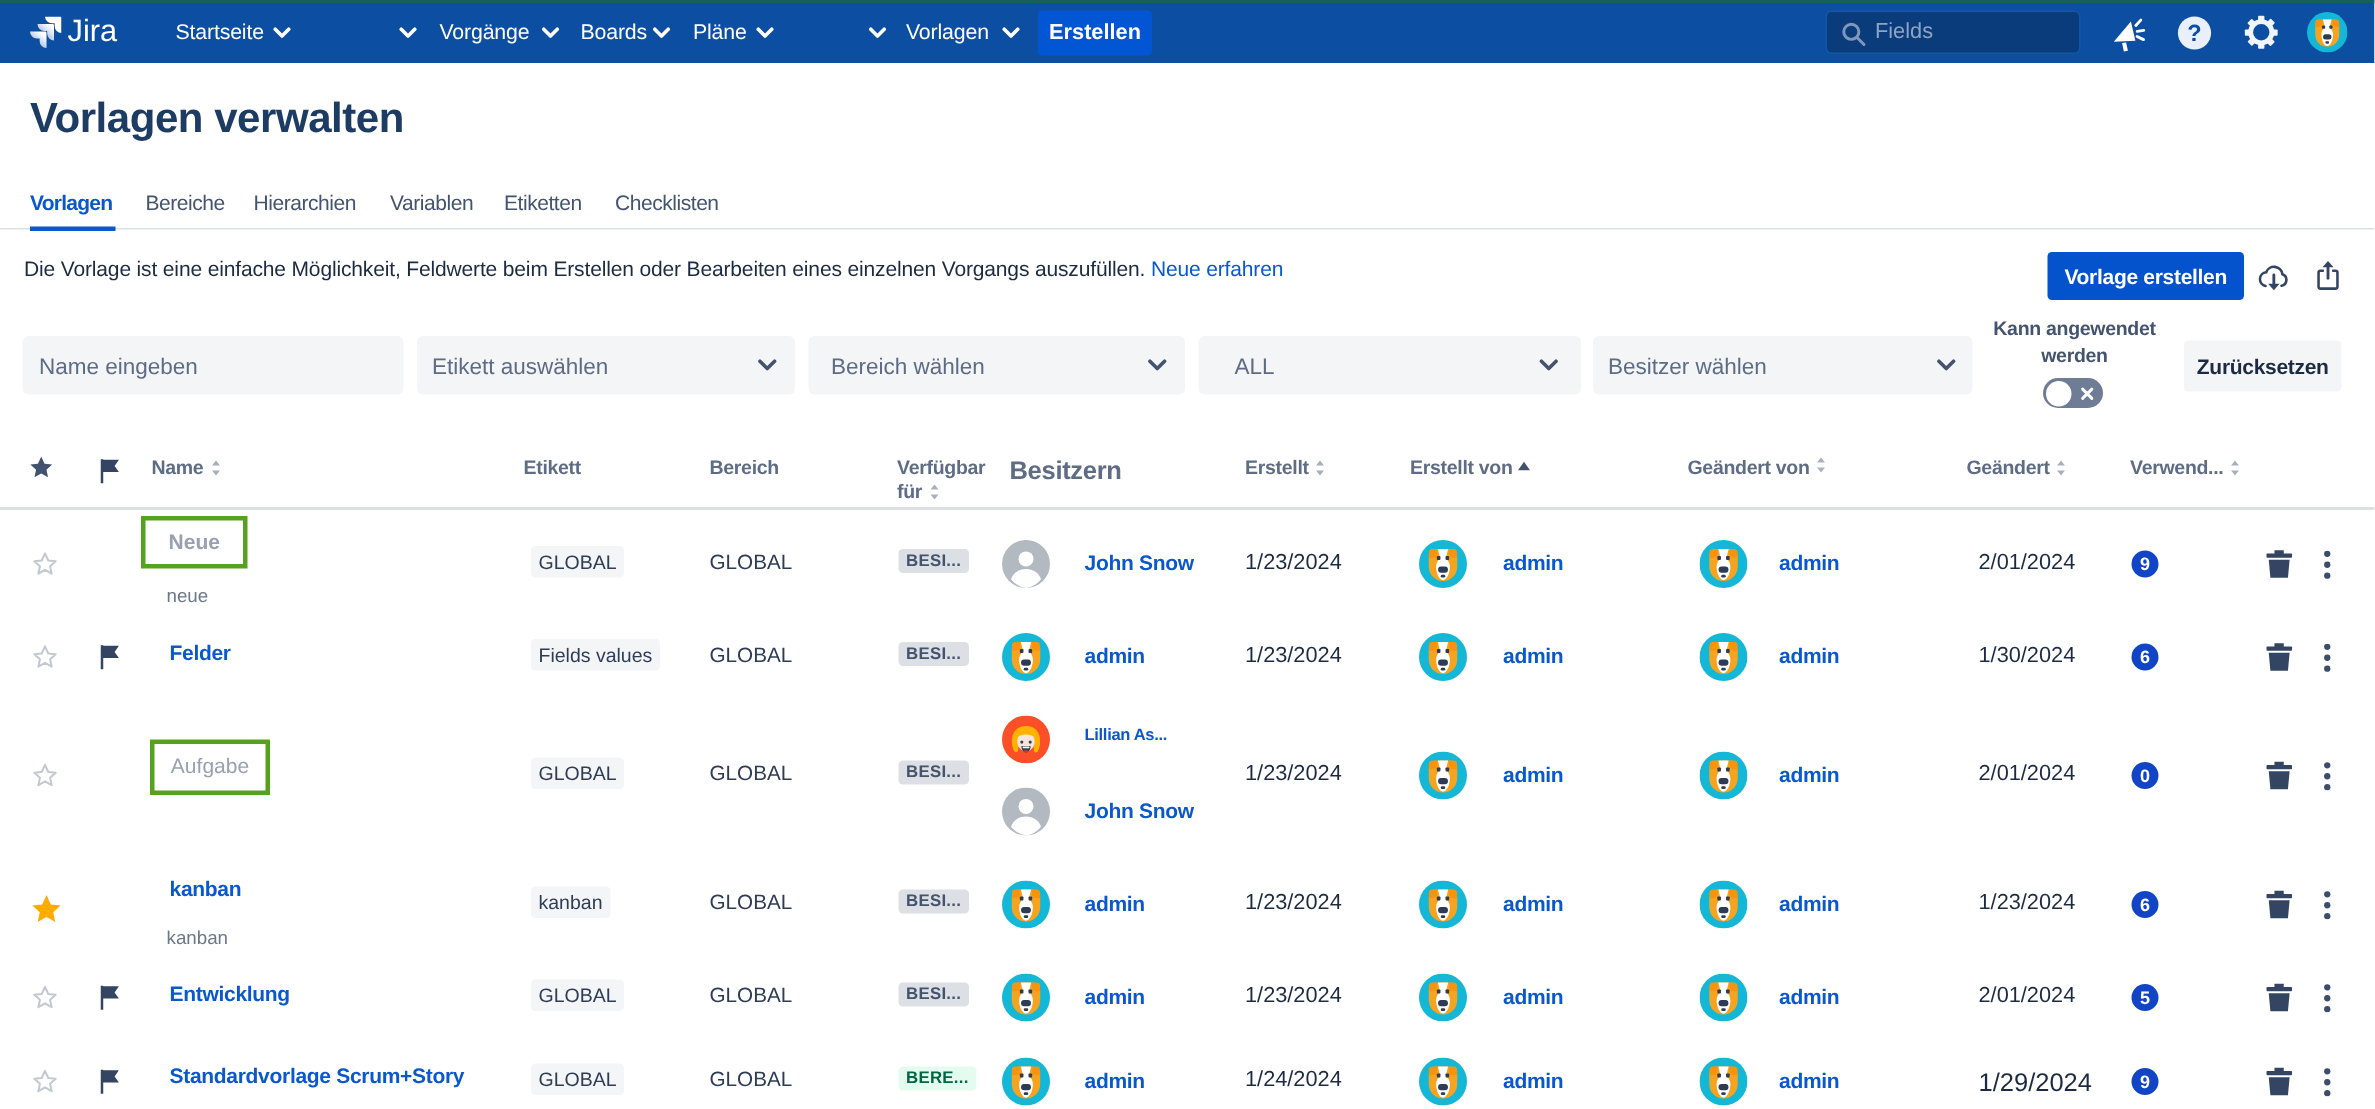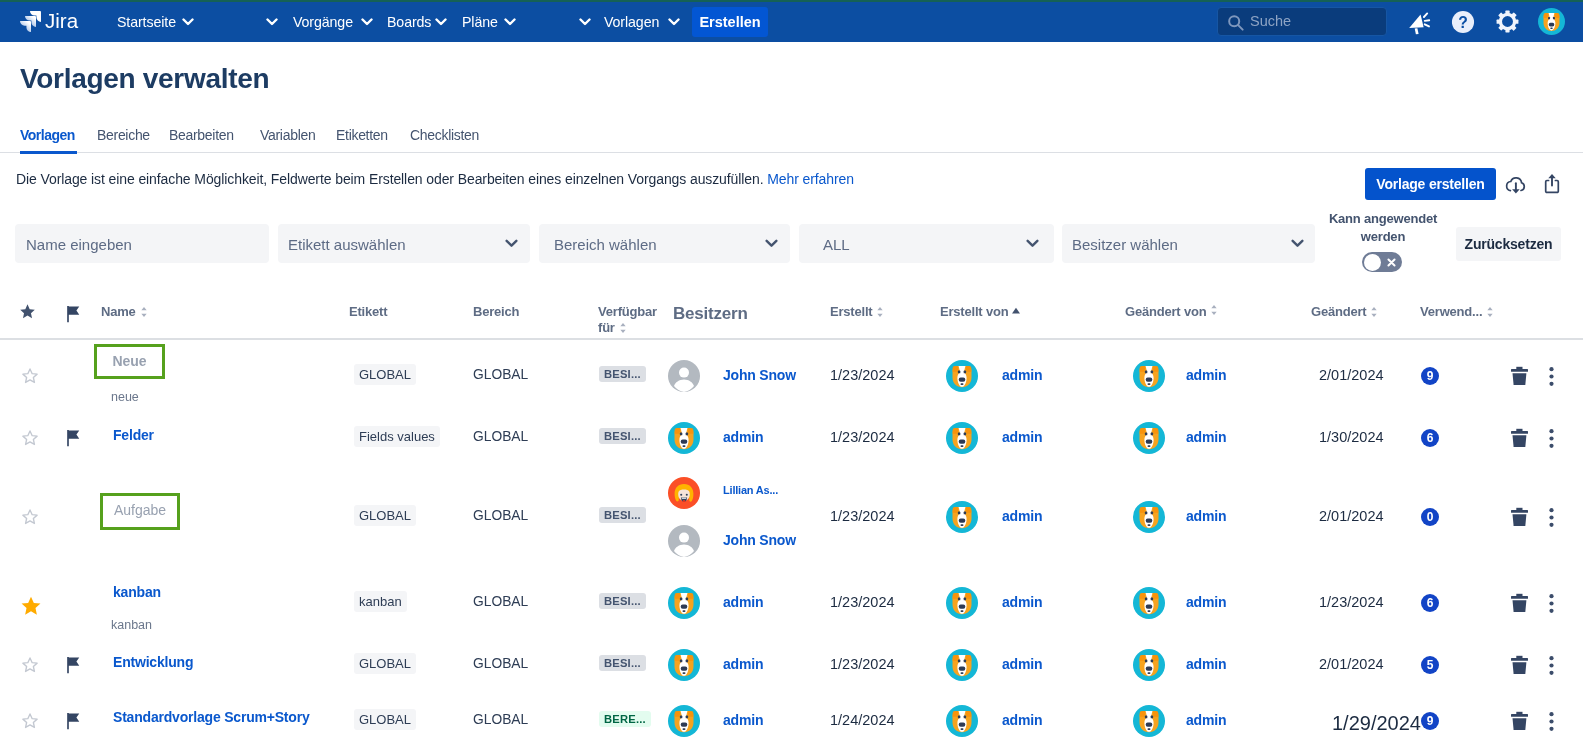--- a/index.html
+++ b/index.html
@@ -52,21 +52,21 @@
 <span style="position:absolute;left:604px;top:14px;color:#fff;font-size:14.2px;letter-spacing:-.1px;">Vorlagen</span>
 <svg width="12" height="8" viewBox="0 0 12 8" style="position:absolute;left:668px;top:18px">
     <path d="M1.5 1.5 6 6l4.5-4.5" stroke="#fff" stroke-width="2.4" fill="none" stroke-linecap="round" stroke-linejoin="round"></path>
   </svg>
 <div style="position:absolute;left:692px;top:7px;width:76px;height:30px;background:#0356d3;border-radius:3px;color:#fff;font-size:14.5px;font-weight:bold;text-align:center;line-height:30px;">Erstellen</div>
 <div style="position:absolute;left:1217px;top:7px;width:170px;height:29px;background:#0a3c7c;border:1px solid #1656a4;border-radius:4px;box-sizing:border-box;"></div>
 <svg width="18" height="18" viewBox="0 0 20 20" style="position:absolute;left:1227px;top:14px">
 <circle cx="8" cy="8" r="5.6" fill="none" stroke="#7e97bd" stroke-width="2.2"></circle>
 <path d="m12.4 12.4 5 5" stroke="#7e97bd" stroke-width="2.2" stroke-linecap="round"></path>
 </svg>
-<span style="position:absolute;left:1250px;top:13px;color:#8ea4c4;font-size:14.5px;">Suche</span>
+<span style="position:absolute;left:1250px;top:13px;color:#8ea4c4;font-size:14.5px;">Fields</span>
 <svg width="26" height="26" viewBox="0 0 26 26" style="position:absolute;left:1406px;top:9px">
 <path fill="#fff" d="M3.2 18.9 L14.6 5.4 L17.6 18.2 z"></path>
 <path fill="#fff" d="M8.7 19.6l2.7-.3 1.2 5.6-2.7.4z"></path>
 <path d="M17.9 8 L21.2 4.4" stroke="#fff" stroke-width="1.9" stroke-linecap="round"></path>
 <path d="M18.8 11.9 L23.2 11.3" stroke="#fff" stroke-width="1.9" stroke-linecap="round"></path>
 <path d="M18.7 15.3 L23 17.4" stroke="#fff" stroke-width="1.9" stroke-linecap="round"></path>
 </svg>
 <svg width="24" height="24" viewBox="0 0 26 26" style="position:absolute;left:1451px;top:10px">
 <circle cx="13" cy="13" r="12" fill="#e9effb"></circle>
 <text x="13" y="19" font-family="Liberation Sans" font-size="17" font-weight="bold" fill="#0b4fa4" text-anchor="middle">?</text>
@@ -96,25 +96,25 @@
     <rect x="11.9" y="10.6" width="2.4" height="2.7" rx="0.6" fill="#2e3b55"></rect>
     <rect x="17.7" y="10.6" width="2.4" height="2.7" rx="0.6" fill="#2e3b55"></rect>
     <rect x="12.7" y="17.6" width="6.6" height="4.2" rx="2" fill="#2e3b55"></rect>
     <rect x="14.5" y="23.2" width="3" height="1.8" rx="0.9" fill="#2e3b55"></rect>
   </svg>
 <div style="position:absolute;left:20px;top:63px;font-size:28px;font-weight:bold;color:#1d3c63;letter-spacing:-.3px;">Vorlagen verwalten</div>
 <div style="position:absolute;left:0;top:152px;width:1583px;height:1px;background:#dcdfe4;"></div>
 <span class="tab active" style="left:20px;">Vorlagen</span>
 <div style="position:absolute;left:20px;top:151px;width:57px;height:2.5px;background:#0a58cd;"></div>
 <span class="tab" style="left:97px;">Bereiche</span>
-<span class="tab" style="left:169px;">Bearbeiten</span>
+<span class="tab" style="left:169px;">Hierarchien</span>
 <span class="tab" style="left:260px;">Variablen</span>
 <span class="tab" style="left:336px;">Etiketten</span>
 <span class="tab" style="left:410px;">Checklisten</span>
-<span style="position:absolute;left:16px;top:171px;font-size:14px;letter-spacing:-.1px;color:#1c2b41;">Die Vorlage ist eine einfache Möglichkeit, Feldwerte beim Erstellen oder Bearbeiten eines einzelnen Vorgangs auszufüllen. <span style="color:#0a58cd;">Mehr erfahren</span></span>
+<span style="position:absolute;left:16px;top:171px;font-size:14px;letter-spacing:-.1px;color:#1c2b41;">Die Vorlage ist eine einfache Möglichkeit, Feldwerte beim Erstellen oder Bearbeiten eines einzelnen Vorgangs auszufüllen. <span style="color:#0a58cd;">Neue erfahren</span></span>
 <div style="position:absolute;left:1365px;top:168px;width:131px;height:32px;background:#0453cc;border-radius:3px;color:#fff;font-size:14px;font-weight:bold;letter-spacing:-.2px;text-align:center;line-height:32px;">Vorlage erstellen</div>
 <svg width="24" height="20" viewBox="0 0 24 20" style="position:absolute;left:1504px;top:175px">
 <path d="M6.4 15.6a4.6 4.6 0 0 1 .4-9.1A5.6 5.6 0 0 1 17.6 7.8a4 4 0 0 1-.6 7.7" fill="none" stroke="#344563" stroke-width="1.7" stroke-linecap="round"></path>
 <path d="M11.9 8.3v7.8" stroke="#344563" stroke-width="1.9" stroke-linecap="round"></path>
 <path d="M8.1 14.2h7.6l-3.8 4.3z" fill="#344563"></path>
 </svg>
 <svg width="20" height="22" viewBox="0 0 20 22" style="position:absolute;left:1542px;top:173px">
 <path d="M6.6 7.5H4.9a1.2 1.2 0 0 0-1.2 1.2v9.5a1.2 1.2 0 0 0 1.2 1.2h10.2a1.2 1.2 0 0 0 1.2-1.2V8.7a1.2 1.2 0 0 0-1.2-1.2h-1.7" fill="none" stroke="#344563" stroke-width="1.7" stroke-linecap="round"></path>
 <path d="M10 12.5V4.2" stroke="#344563" stroke-width="1.9" stroke-linecap="round"></path>
 <path d="M6.3 5.2 10 1l3.7 4.2z" fill="#344563"></path>
@@ -496,21 +496,21 @@
     <circle cx="16" cy="16" r="16" fill="#14b7d6"></circle>
     <path fill="#f6a31f" d="M11.5 6h9a5 5 0 0 1 5 5v6.5c0 5.8-4.2 9.8-9.5 9.8s-9.5-4-9.5-9.8V11a5 5 0 0 1 5-5z"></path>
     <path fill="#f7930c" d="M6.6 11.8V8.3A2.3 2.3 0 0 1 8.9 6h3.2v2.9a2.9 2.9 0 0 1-2.9 2.9H6.6zM25.4 11.8V8.3A2.3 2.3 0 0 0 23.1 6h-3.2v2.9a2.9 2.9 0 0 0 2.9 2.9h2.6z"></path>
     <path fill="#fff" d="M12.6 6h6.8l-1.5 6.3c1.6 1.1 2.7 3.2 2.7 5.6 0 4.4-2.1 8.9-4.6 8.9s-4.6-4.5-4.6-8.9c0-2.4 1.1-4.5 2.7-5.6L12.6 6z"></path>
     <rect x="11.9" y="10.6" width="2.4" height="2.7" rx="0.6" fill="#2e3b55"></rect>
     <rect x="17.7" y="10.6" width="2.4" height="2.7" rx="0.6" fill="#2e3b55"></rect>
     <rect x="12.7" y="17.6" width="6.6" height="4.2" rx="2" fill="#2e3b55"></rect>
     <rect x="14.5" y="23.2" width="3" height="1.8" rx="0.9" fill="#2e3b55"></rect>
   </svg>
 <span style="position:absolute;left:1186px;top:712px;color:#0a58cd;font-size:14px;font-weight:bold;letter-spacing:-.2px;">admin</span>
-<span style="position:absolute;left:1319px;top:712px;color:#1c2b41;font-size:20px;font-weight:normal;margin-left:13px;">1/29/2024</span>
+<span style="position:absolute;left:1319px;top:712px;color:#1c2b41;font-size:17px;font-weight:normal;">1/29/2024</span>
 <div style="position:absolute;left:1421px;top:712px;width:18px;height:18px;border-radius:50%;background:#1244c6;color:#fff;font-size:12px;font-weight:bold;text-align:center;line-height:18px;">9</div>
 <svg width="19" height="20" viewBox="0 0 19 20" style="position:absolute;left:1510px;top:711px">
     <path fill="#344563" d="M6.3.8h6.2v2.7H6.3z"></path>
     <rect x="1" y="3" width="17" height="2.8" rx="0.5" fill="#344563"></rect>
     <path fill="#344563" d="M2.5 7.2h13.9l-1.1 11.9H3.6z"></path>
   </svg>
 <svg width="5" height="19" viewBox="0 0 5 19" style="position:absolute;left:1549px;top:712px">
     <circle cx="2.5" cy="2.2" r="2.1" fill="#3c4d6b"></circle>
     <circle cx="2.5" cy="9.5" r="2.1" fill="#3c4d6b"></circle>
     <circle cx="2.5" cy="16.8" r="2.1" fill="#3c4d6b"></circle>

